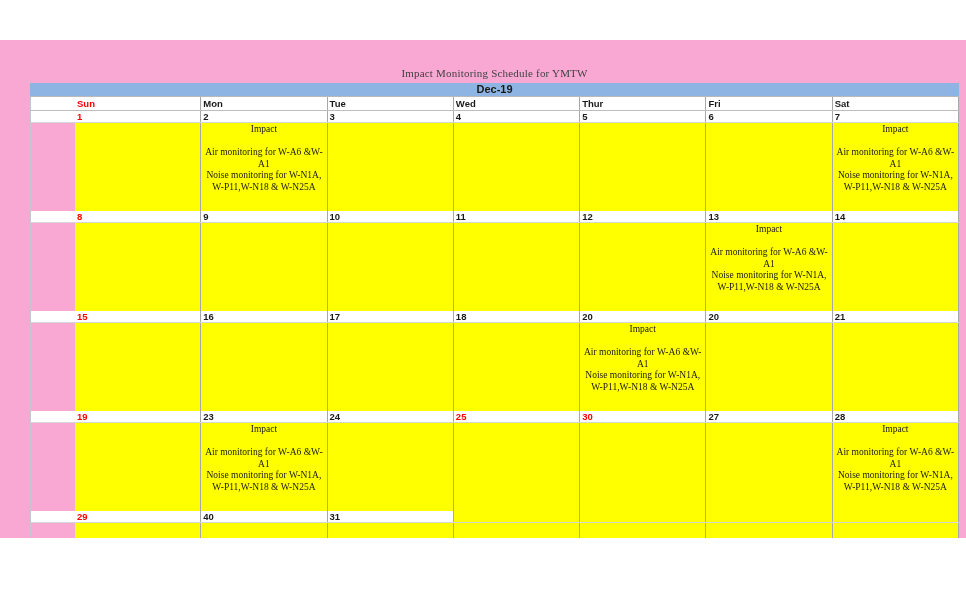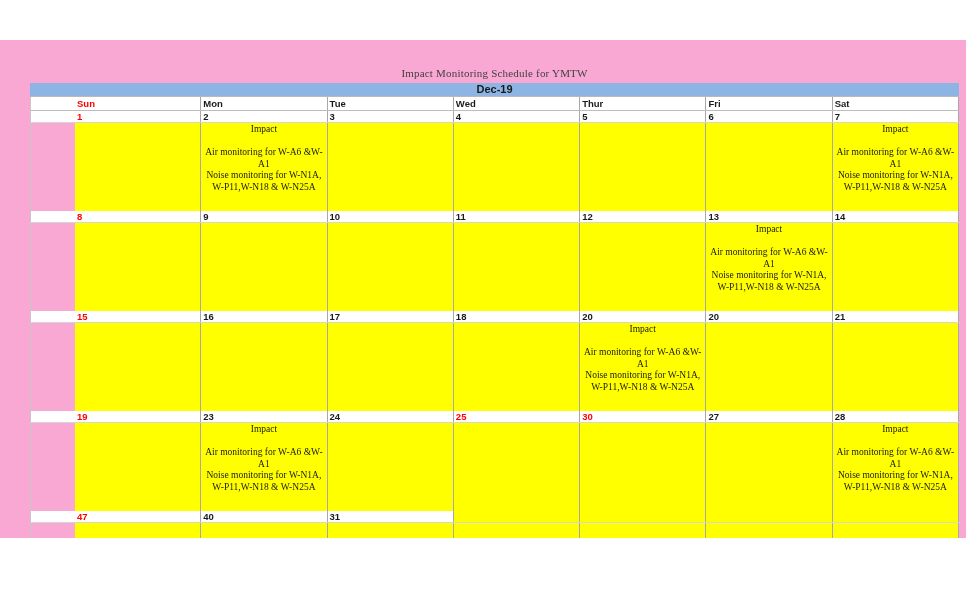--- a/index.html
+++ b/index.html
@@ -238,21 +238,21 @@
             <div class="impact-note">
               <div>Impact</div>
               <div>&nbsp;</div>
               <div>Air monitoring for W-A6 &amp;W-A1</div>
               <div>Noise monitoring for W-N1A,</div>
               <div>W-P11,W-N18 &amp; W-N25A</div>
             </div>
           </div>
         </div>
         <div class="row num-row">
-          <div class="num-cell red">47</div>
+          <div class="num-cell red">29</div>
           <div class="num-cell">40</div>
           <div class="num-cell">31</div>
           <div class="num-cell nodate"></div>
           <div class="num-cell nodate"></div>
           <div class="num-cell nodate"></div>
           <div class="num-cell nodate"></div>
         </div>
         <div class="row content-row">
           <div class="day-cell"></div>
           <div class="day-cell"></div>

